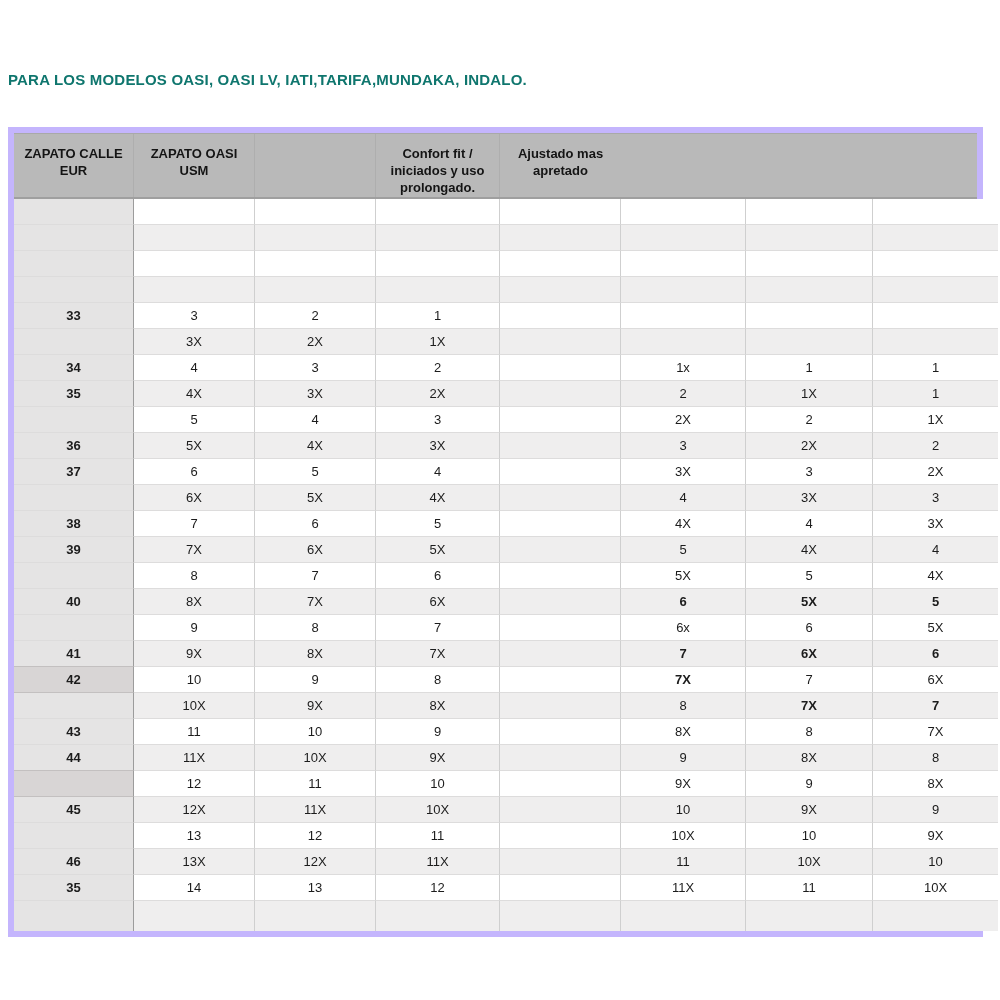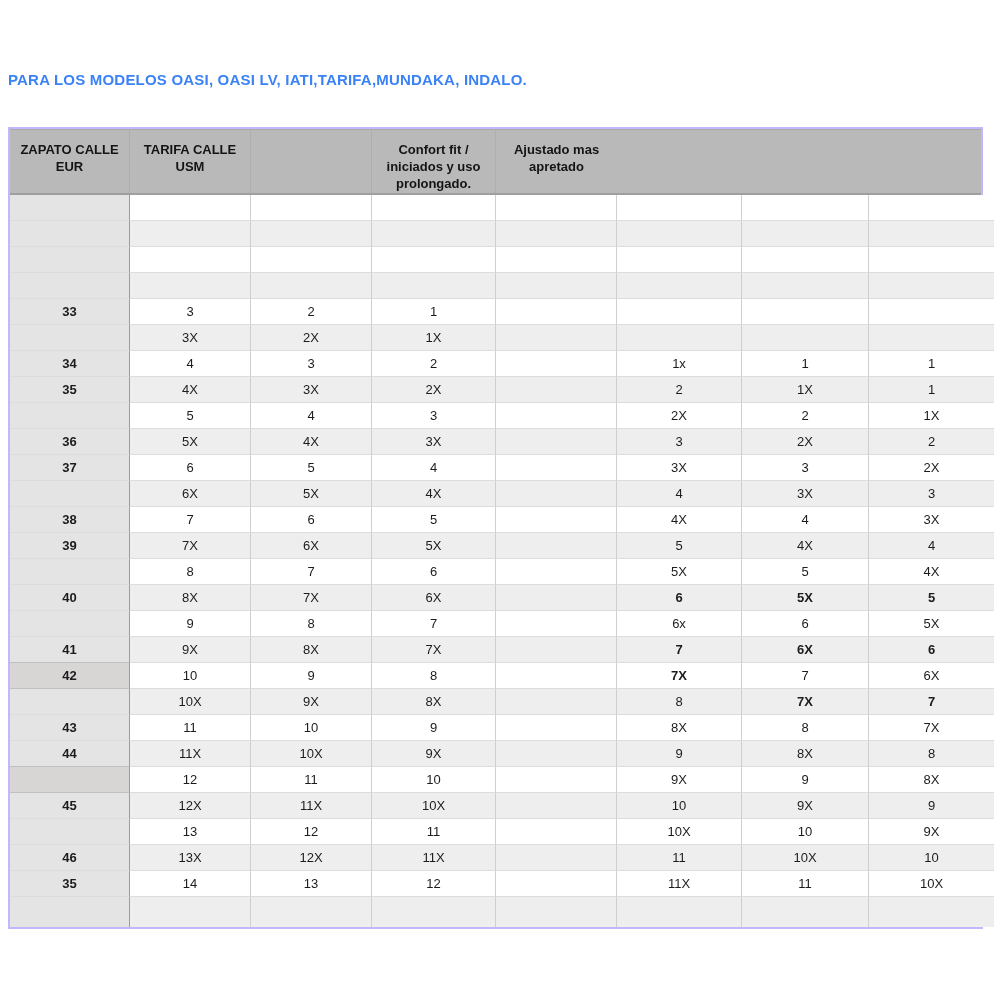--- a/index.html
+++ b/index.html
@@ -2,25 +2,25 @@
 <html><head>
 <meta charset="utf-8">
 <style>
   html,body{margin:0;padding:0;}
   body{
     width:1000px;height:1000px;background:#ffffff;position:relative;
     font-family:"Liberation Sans",sans-serif;
   }
   .title{
     position:absolute;left:8px;top:71px;margin:0;
-    font-size:15px;font-weight:700;color:#3b82f6;letter-spacing:.2px;
+    font-size:15px;font-weight:700;color:#0f766e;letter-spacing:.2px;
   }
   .table{
     position:absolute;left:8px;top:127px;width:975px;
-    border:2px solid #c4b5fd;box-sizing:border-box;
+    border:6px solid #c4b5fd;box-sizing:border-box;
   }
   .thead,.tr{
     display:grid;
     grid-template-columns:120px 121px 121px 124px 121px 125px 127px 125px;
   }
   .thead{
     background:#b9b9b9;height:63px;
     border-top:1px solid #a9a9a9;border-bottom:2px solid #9f9f9f;
   }
   .th{
@@ -47,21 +47,21 @@
   .td.b{font-weight:700;}
 </style>
 </head>
 <body>
 
 <h1 class="title">PARA LOS MODELOS OASI, OASI LV, IATI,TARIFA,MUNDAKA, INDALO.</h1>
 
 <div class="table">
   <div class="thead">
       <div class="th col0">ZAPATO CALLE EUR</div>
-      <div class="th col2">TARIFA CALLE USM</div>
+      <div class="th col2">ZAPATO OASI USM</div>
       <div class="th col4"></div>
       <div class="th col5">Confort fit / iniciados y uso prolongado.</div>
       <div class="th col7">Ajustado mas apretado</div>
     </div>
   <div class="tbody">
       <div class="tr">
         <div class="td col0 eur"></div>
         <div class="td col1"></div>
         <div class="td col2"></div>
         <div class="td col3"></div>

